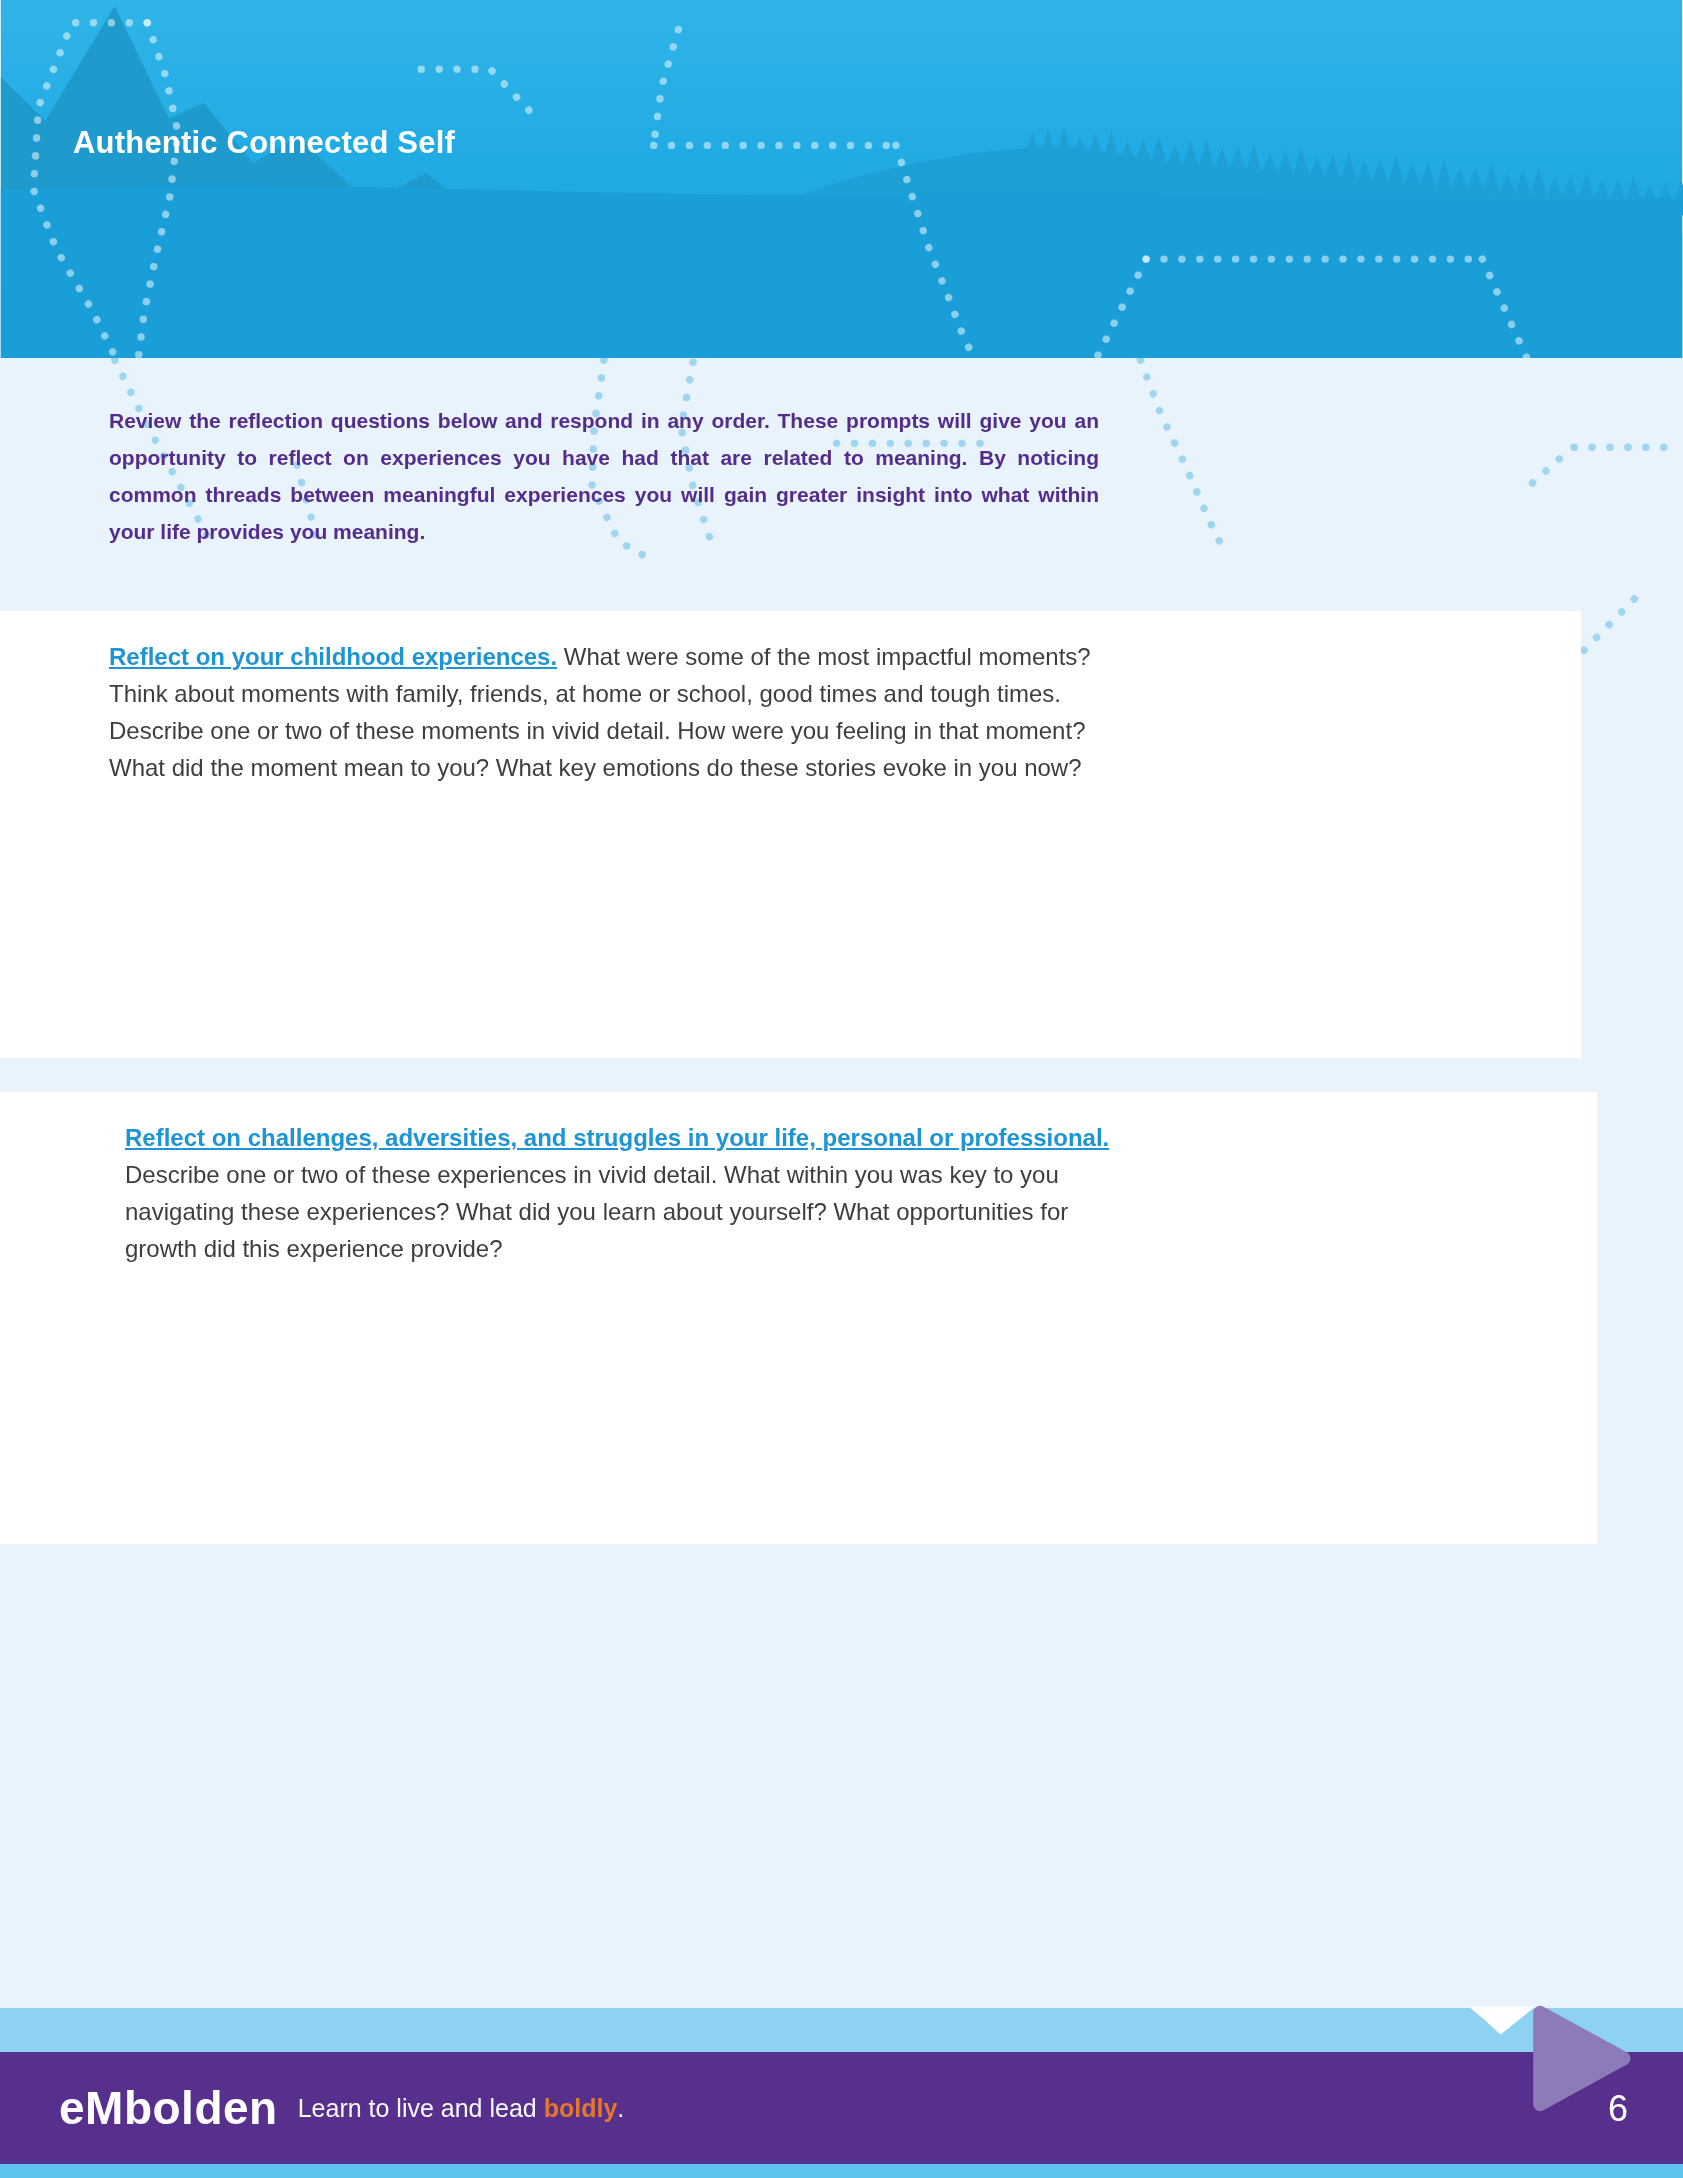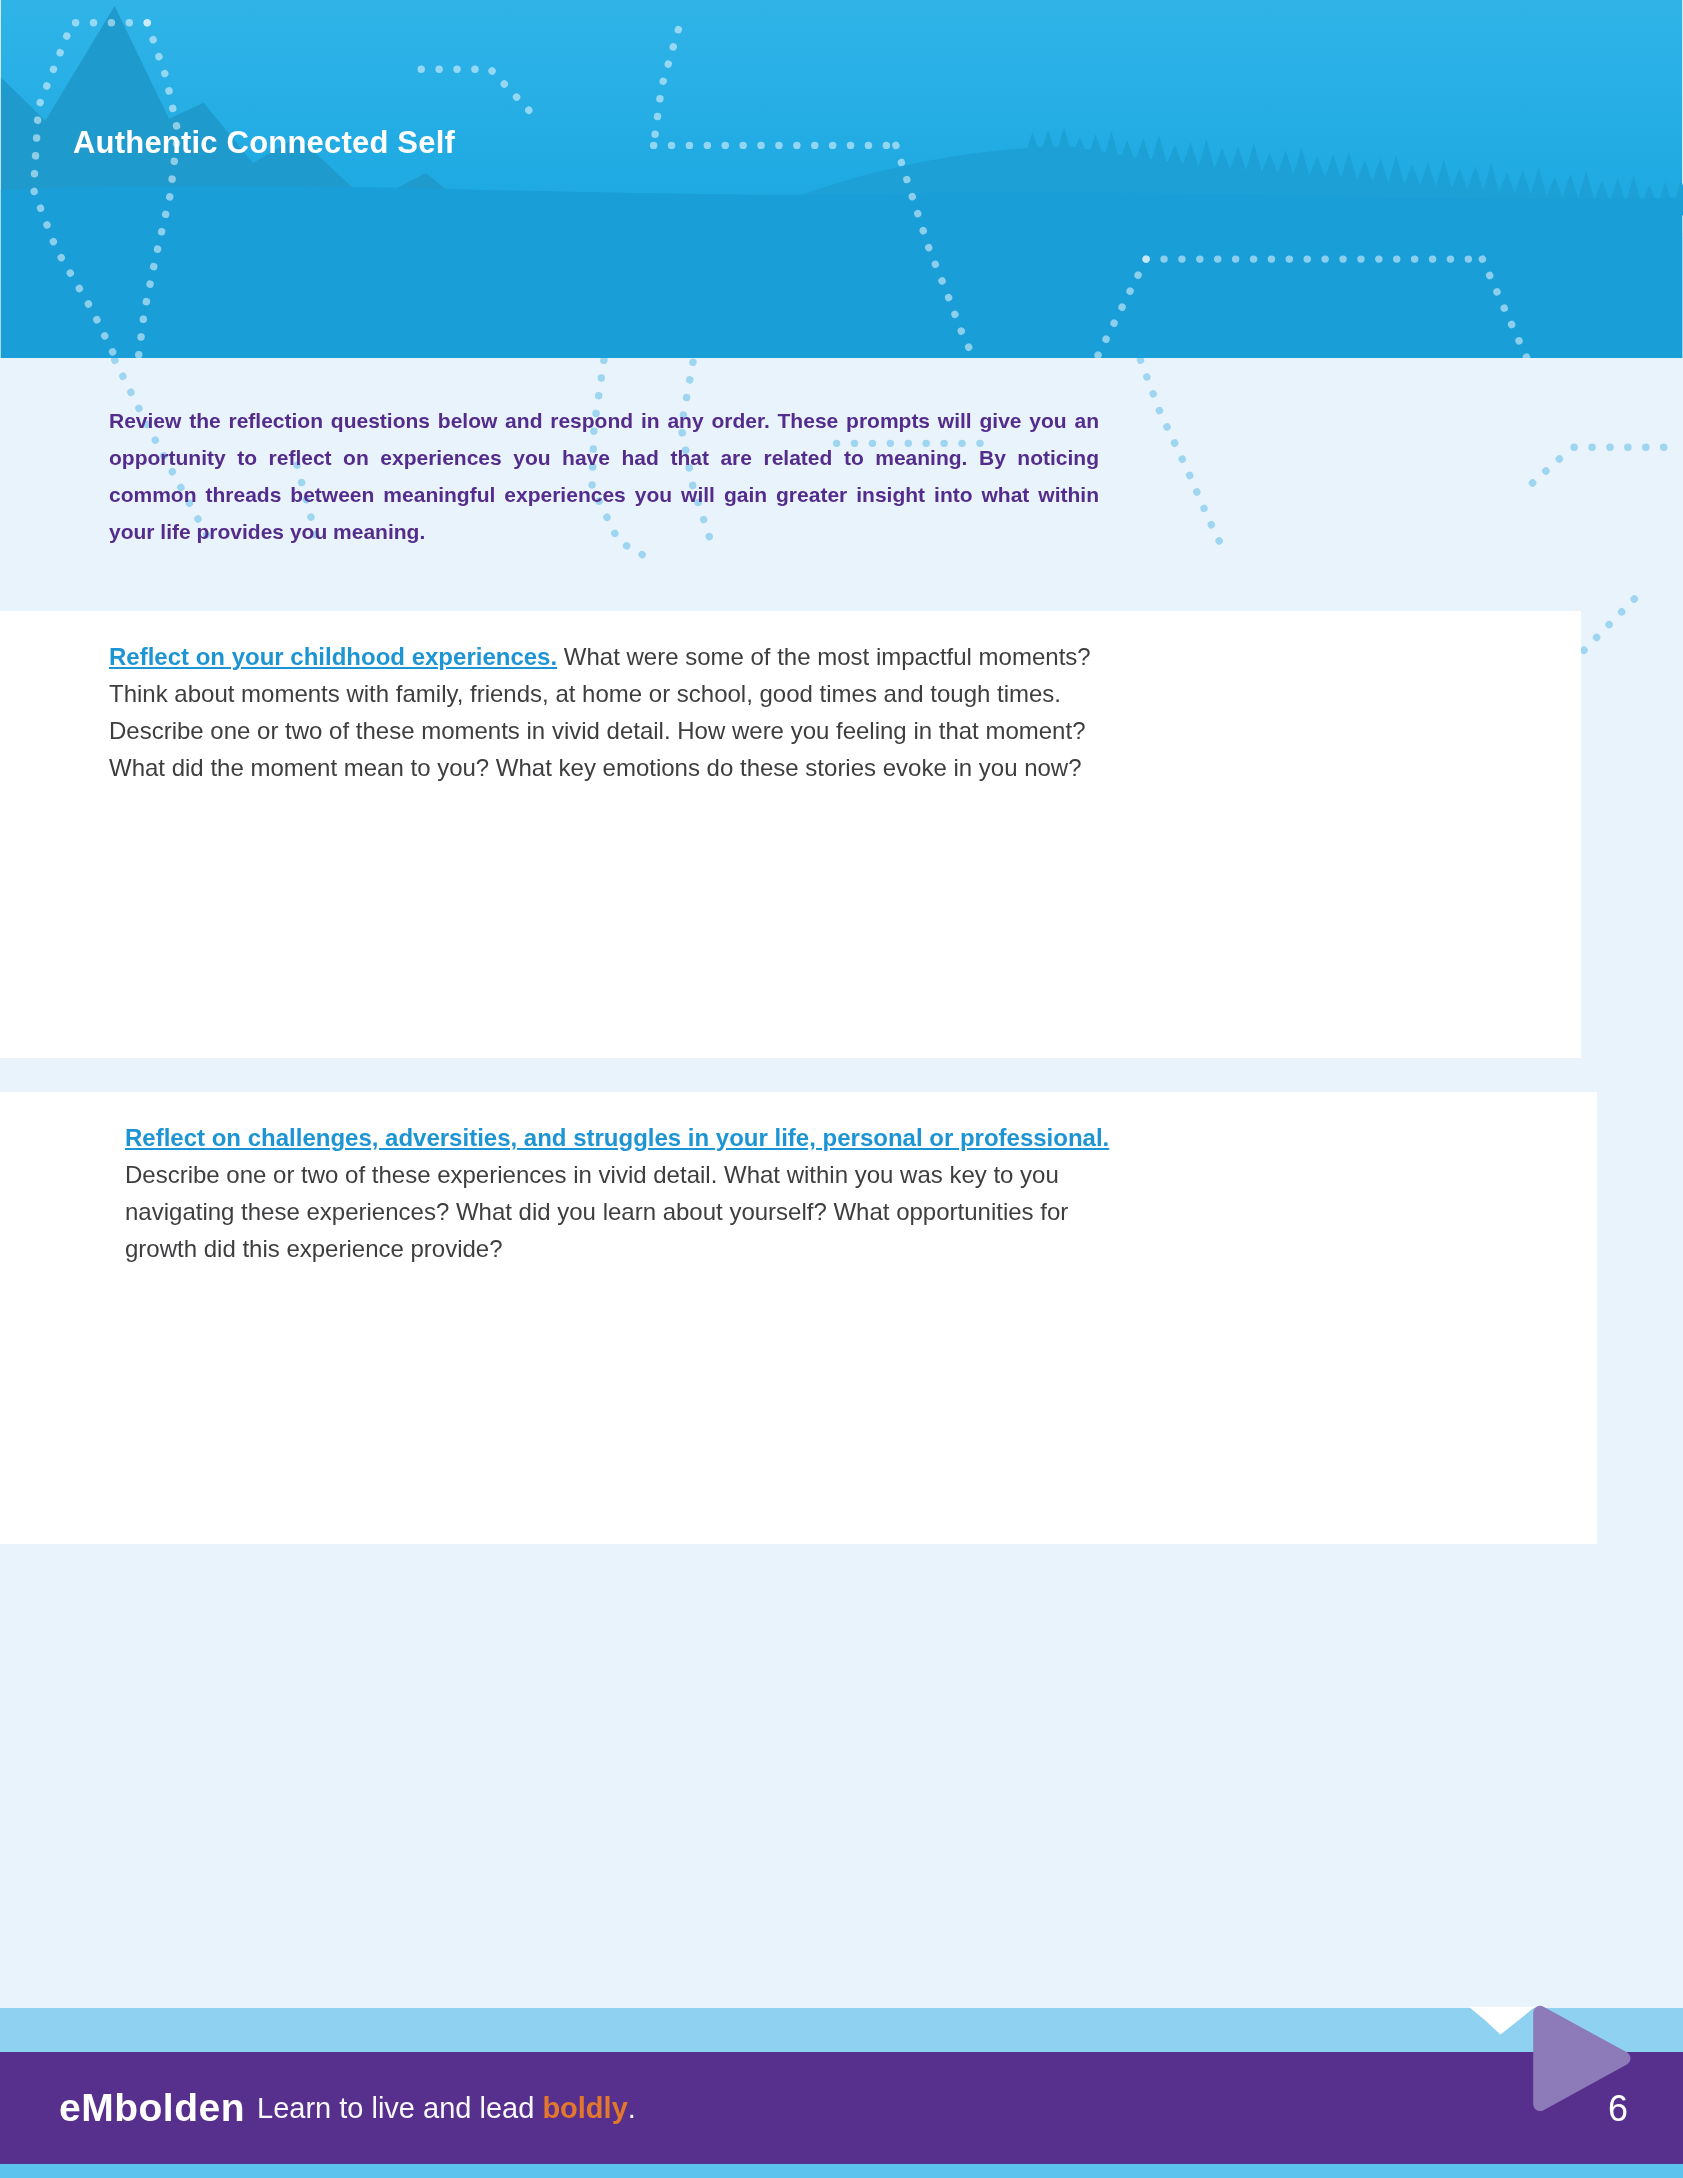--- a/index.html
+++ b/index.html
@@ -27,22 +27,22 @@
   .card .lead{color:#1d94d4;font-weight:700;text-decoration:underline;}
   .card-1{top:611px;height:447px;}
   .card-2{top:1092px;height:452px;padding-left:16px;}
   .card-3{top:1582px;height:426px;}
   
   .footer-band{position:absolute;top:2008px;left:0;width:1683px;height:45px;background:#8ed1f1;z-index:2;}
   .footer-purple{
     position:absolute;top:2052px;left:0;width:1683px;height:112px;background:#57308e;z-index:2;
     display:flex;align-items:center;color:#ffffff;
   }
-  .brand{margin-left:59px;font-size:39px;font-weight:700;letter-spacing:0.5px;}
-  .tagline{margin-left:12px;font-size:29px;font-weight:400;opacity:.97;}
+  .brand{margin-left:59px;font-size:46px;font-weight:700;letter-spacing:0.5px;}
+  .tagline{margin-left:20px;font-size:25px;font-weight:400;opacity:.97;}
   .tagline .boldly{color:#e87a28;font-weight:700;}
   .page-number{position:absolute;right:55px;top:36px;font-size:36px;font-weight:300;}
   .footer-strip{position:absolute;top:2164px;left:0;width:1683px;height:14px;background:#5cc3ef;z-index:2;}
   
   .corner-art{position:absolute;left:1436px;top:1975px;z-index:4;pointer-events:none;}
 </style>
 </head>
 <body>
 
 <div class="page">

